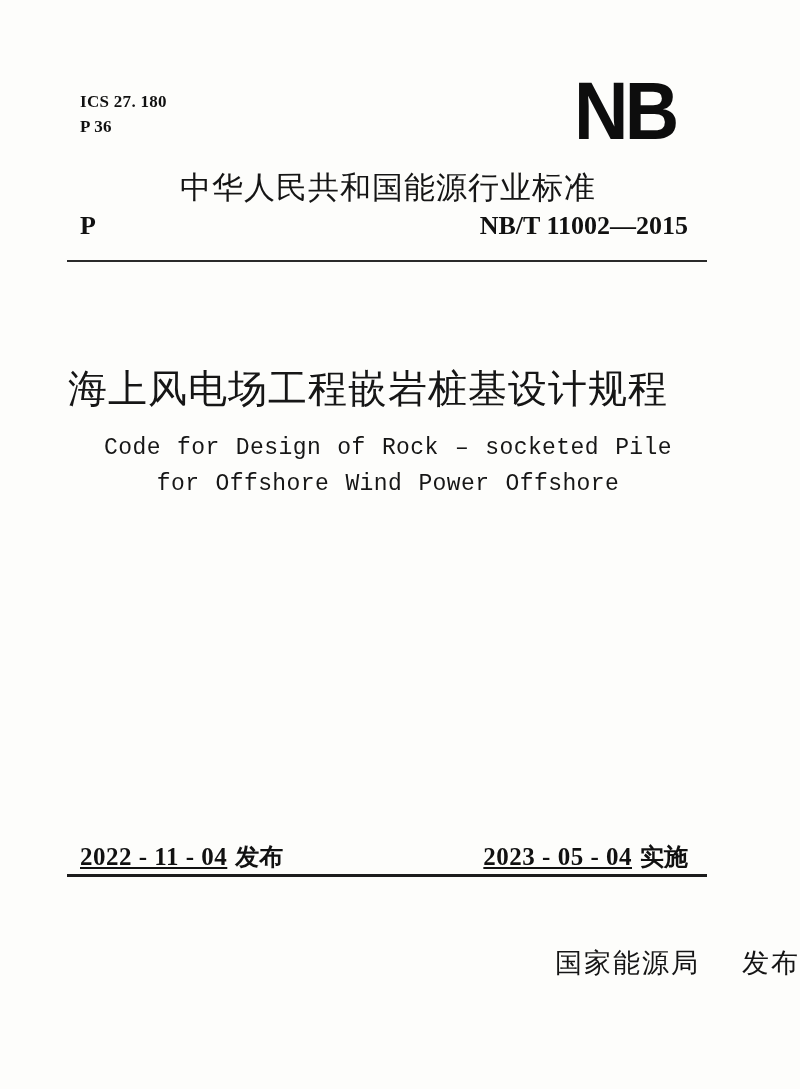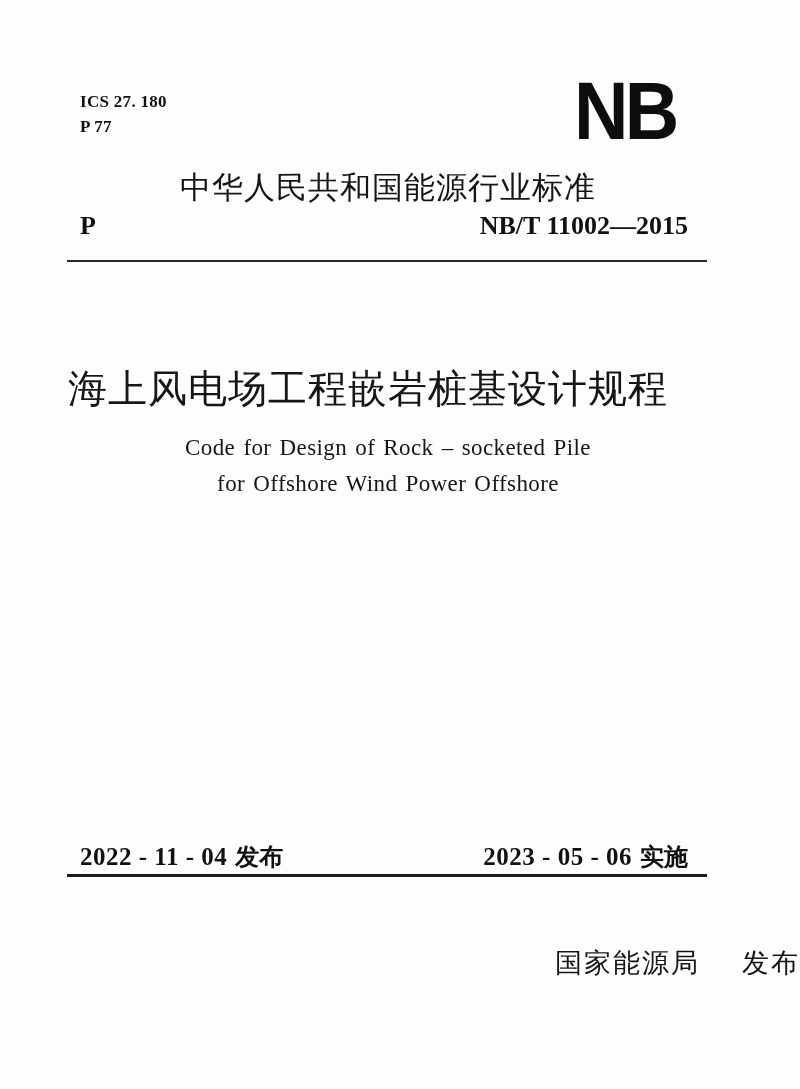--- a/index.html
+++ b/index.html
@@ -80,41 +80,42 @@
     font-size: 39px;
     letter-spacing: 1px;
     color: #161616;
   }
   .title-en {
     position: absolute;
     left: 68px;
     width: 640px;
     top: 430px;
     text-align: center;
-    font-family: Liberation Serif, serif;
+    font-family: Liberation Mono, monospace;
     font-size: 23px;
     line-height: 1.58;
     letter-spacing: 0.4px;
     word-spacing: 2px;
     color: #161616;
   }
   .dates-row {
     position: absolute;
     left: 80px;
     width: 608px;
     top: 841px;
     display: flex;
     justify-content: space-between;
     align-items: baseline;
     font-size: 25px;
     font-weight: 700;
   }
   .dates-row .date-num {
     font-family: "Liberation Serif", serif;
     letter-spacing: 0.5px;
+    text-decoration: underline;
   }
   .dates-row .date-label {
     font-family: "Liberation Sans", sans-serif;
     font-weight: 600;
     margin-left: 8px;
     font-size: 24px;
   }
   .rule-bottom {
     position: absolute;
     left: 67px;
@@ -137,21 +138,21 @@
   }
   .publisher-row .publish-label { margin-left: 42px; }
 </style>
 </head>
 <body>
 
 <div class="page">
 
   <div class="ics-block">
     <div>ICS 27. 180</div>
-    <div>P 77</div>
+    <div>P 36</div>
   </div>
 
   <div class="nb-logo">NB</div>
 
   <div class="std-category">中华人民共和国能源行业标准</div>
 
   <div class="class-row">
     <span>P</span>
     <span>NB/T 11002—2015</span>
   </div>
@@ -163,21 +164,21 @@
   <div class="title-en">
     <div>Code for Design of Rock – socketed Pile</div>
     <div>for Offshore Wind Power Offshore</div>
   </div>
 
   <div class="dates-row">
     <span>
       <span class="date-num">2022 - 11 - 04</span><span class="date-label">发布</span>
     </span>
     <span>
-      <span class="date-num">2023 - 05 - 06</span><span class="date-label">实施</span>
+      <span class="date-num">2023 - 05 - 04</span><span class="date-label">实施</span>
     </span>
   </div>
 
   <div class="rule-bottom"></div>
 
   <div class="publisher-row">
     <span>国家能源局</span><span class="publish-label">发布</span>
   </div>
 
 </div>

